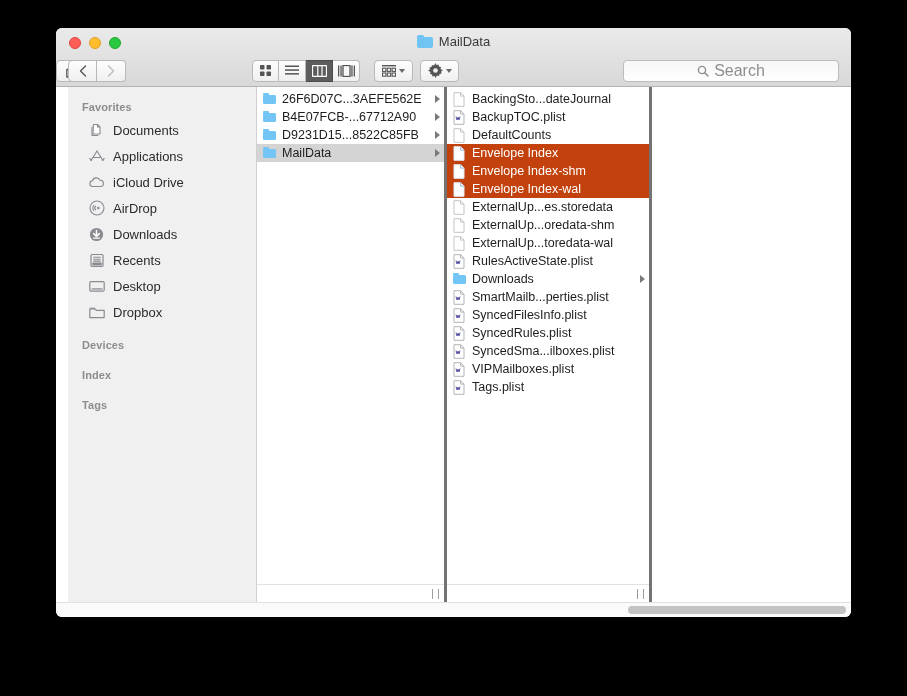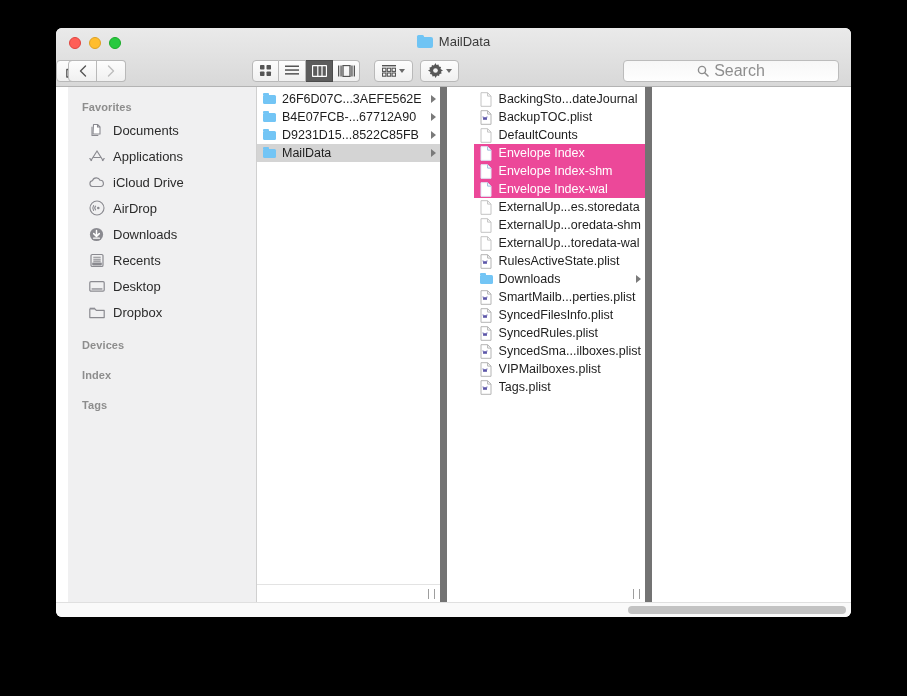--- a/index.html
+++ b/index.html
@@ -136,37 +136,37 @@
   .sb-item {
     height: 26px; display: flex; align-items: center; gap: 8px;
     padding-left: 20px; font-size: 13px; color: #2b2b2b;
   }
   .sb-icon { width: 17px; height: 17px; flex: 0 0 17px; color: #7c7c82; display:flex;align-items:center;justify-content:center; }
 
   
   #columns { flex: 1 1 auto; display: flex; min-width: 0; background:#fff; position:relative; }
   .col {
     position: relative;
-    border-right: 7px solid #737373;
+    border-right: 3px solid #737373;
     background: #fff;
     overflow: hidden;
     display: flex; flex-direction: column;
   }
   #col1 { width: 190px; flex: 0 0 190px; }
-  #col2 { width: 205px; flex: 0 0 205px; align-items: flex-end; }
+  #col2 { width: 205px; flex: 0 0 205px; }
   #col3 { flex: 1 1 auto; border-right: none; }
   .col-list { flex: 1 1 auto; padding-top: 3px; overflow: hidden; }
 
   .row {
     height: 18px; display: flex; align-items: center;
     padding-left: 6px; padding-right: 4px;
     font-size: 12.5px; color: #1d1d1d;
     gap: 6px;
   }
-  .row.sel-blue { background: #ec4899; color: #fff; }
+  .row.sel-blue { background: #c2410c; color: #fff; }
   .row.sel-gray { background: #d4d4d4; color: #1d1d1d; }
   .row .label { flex: 1 1 auto; white-space: nowrap; overflow: hidden; }
   .row .arrow {
     width: 0; height: 0; flex: 0 0 auto;
     border-top: 4px solid transparent; border-bottom: 4px solid transparent;
     border-left: 5px solid #7a7a7a;
   }
 
   .ico { width: 13px; height: 15px; flex: 0 0 13px; position: relative; }
 

